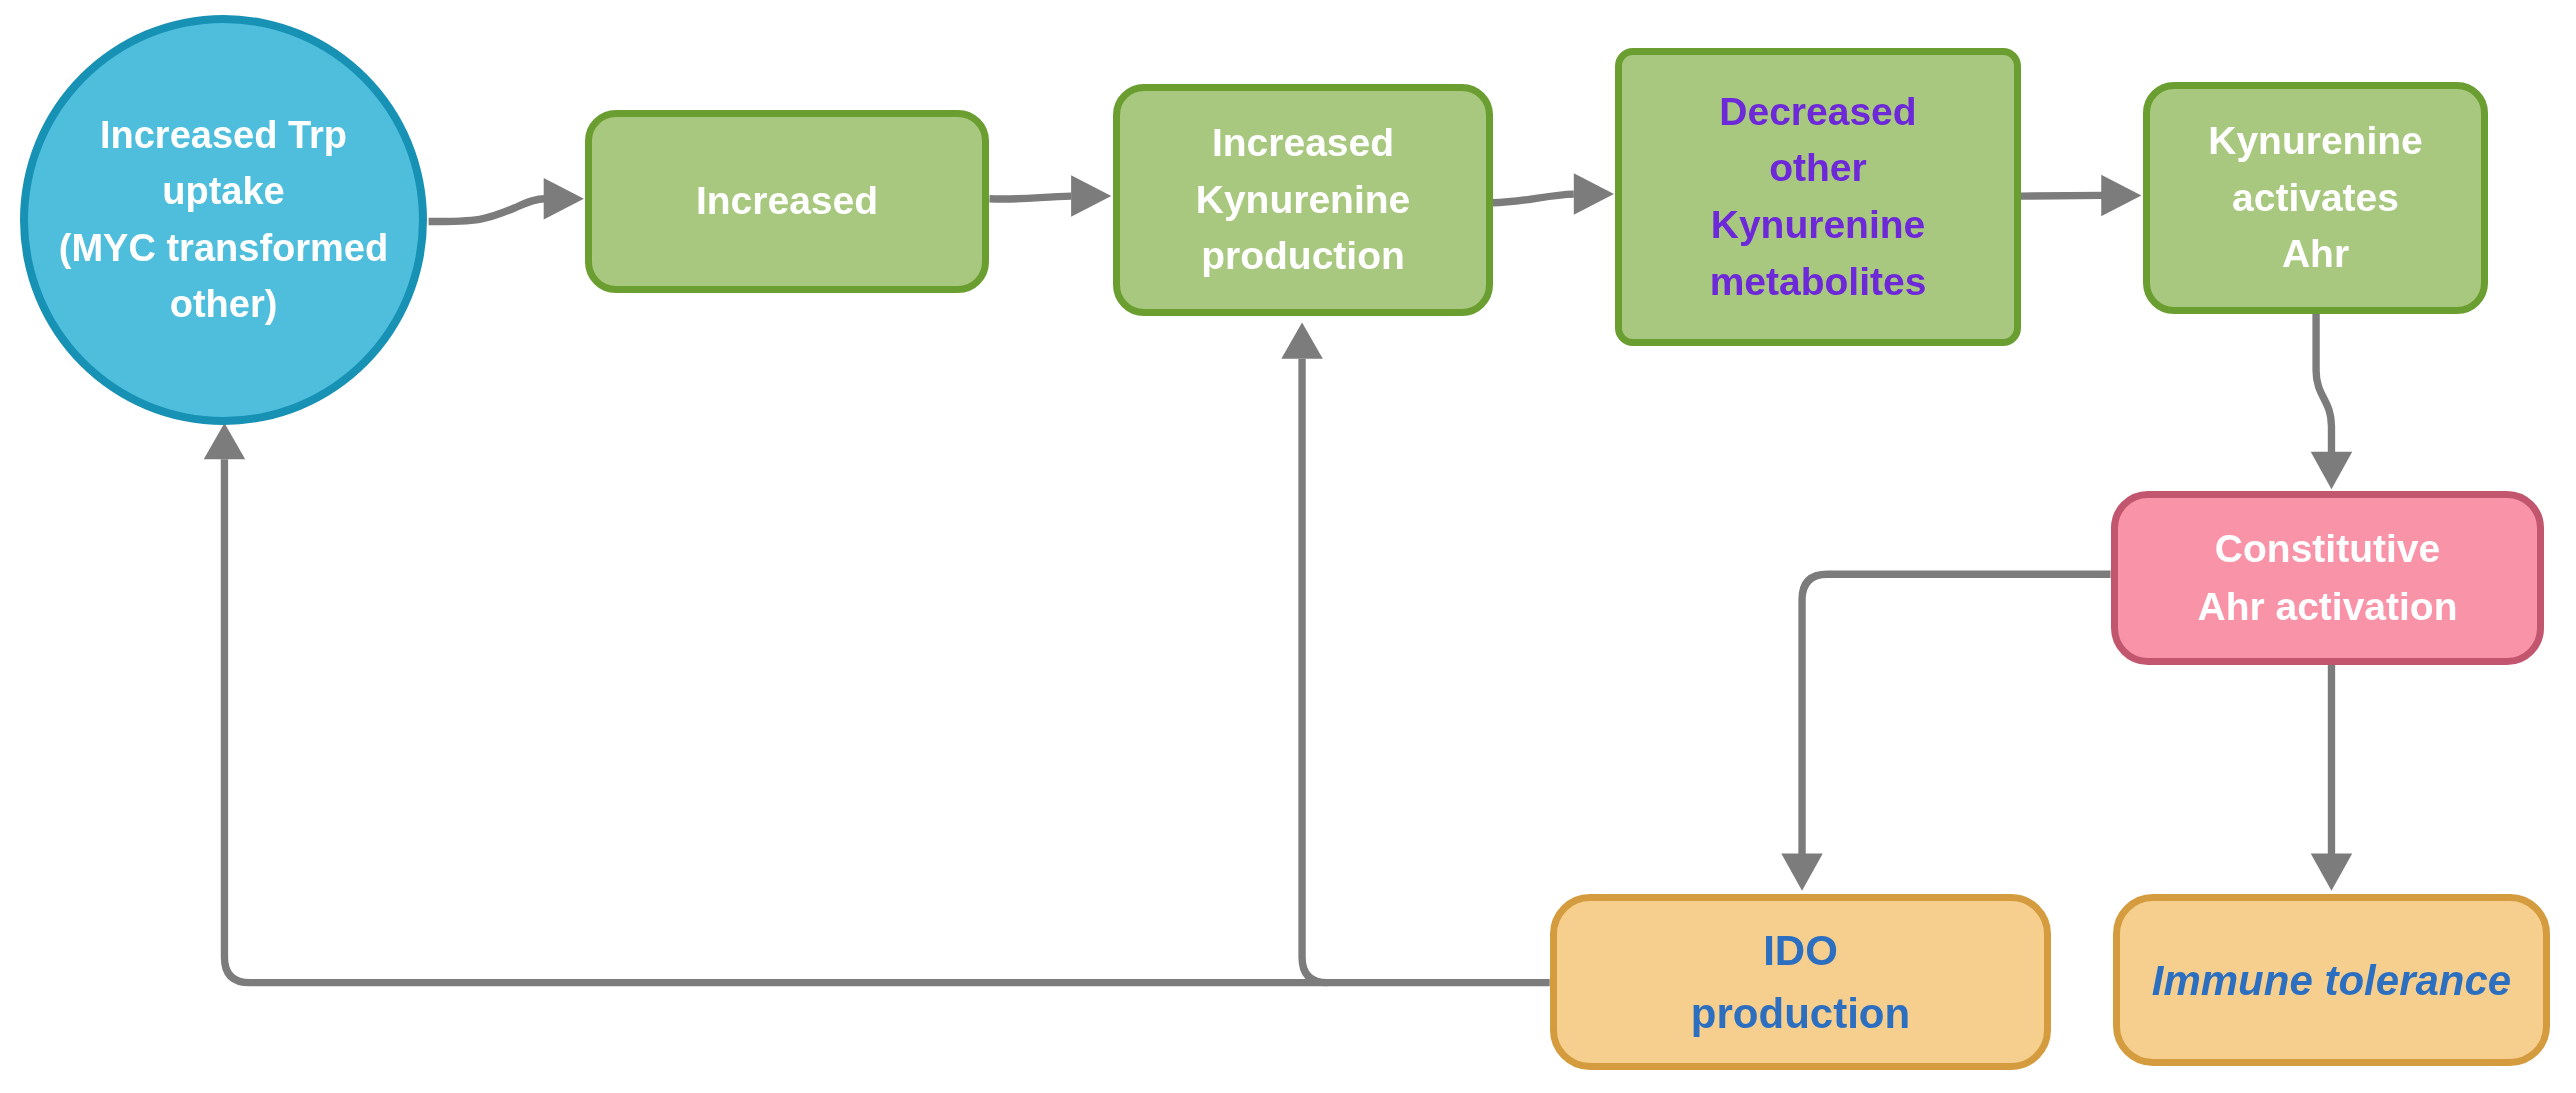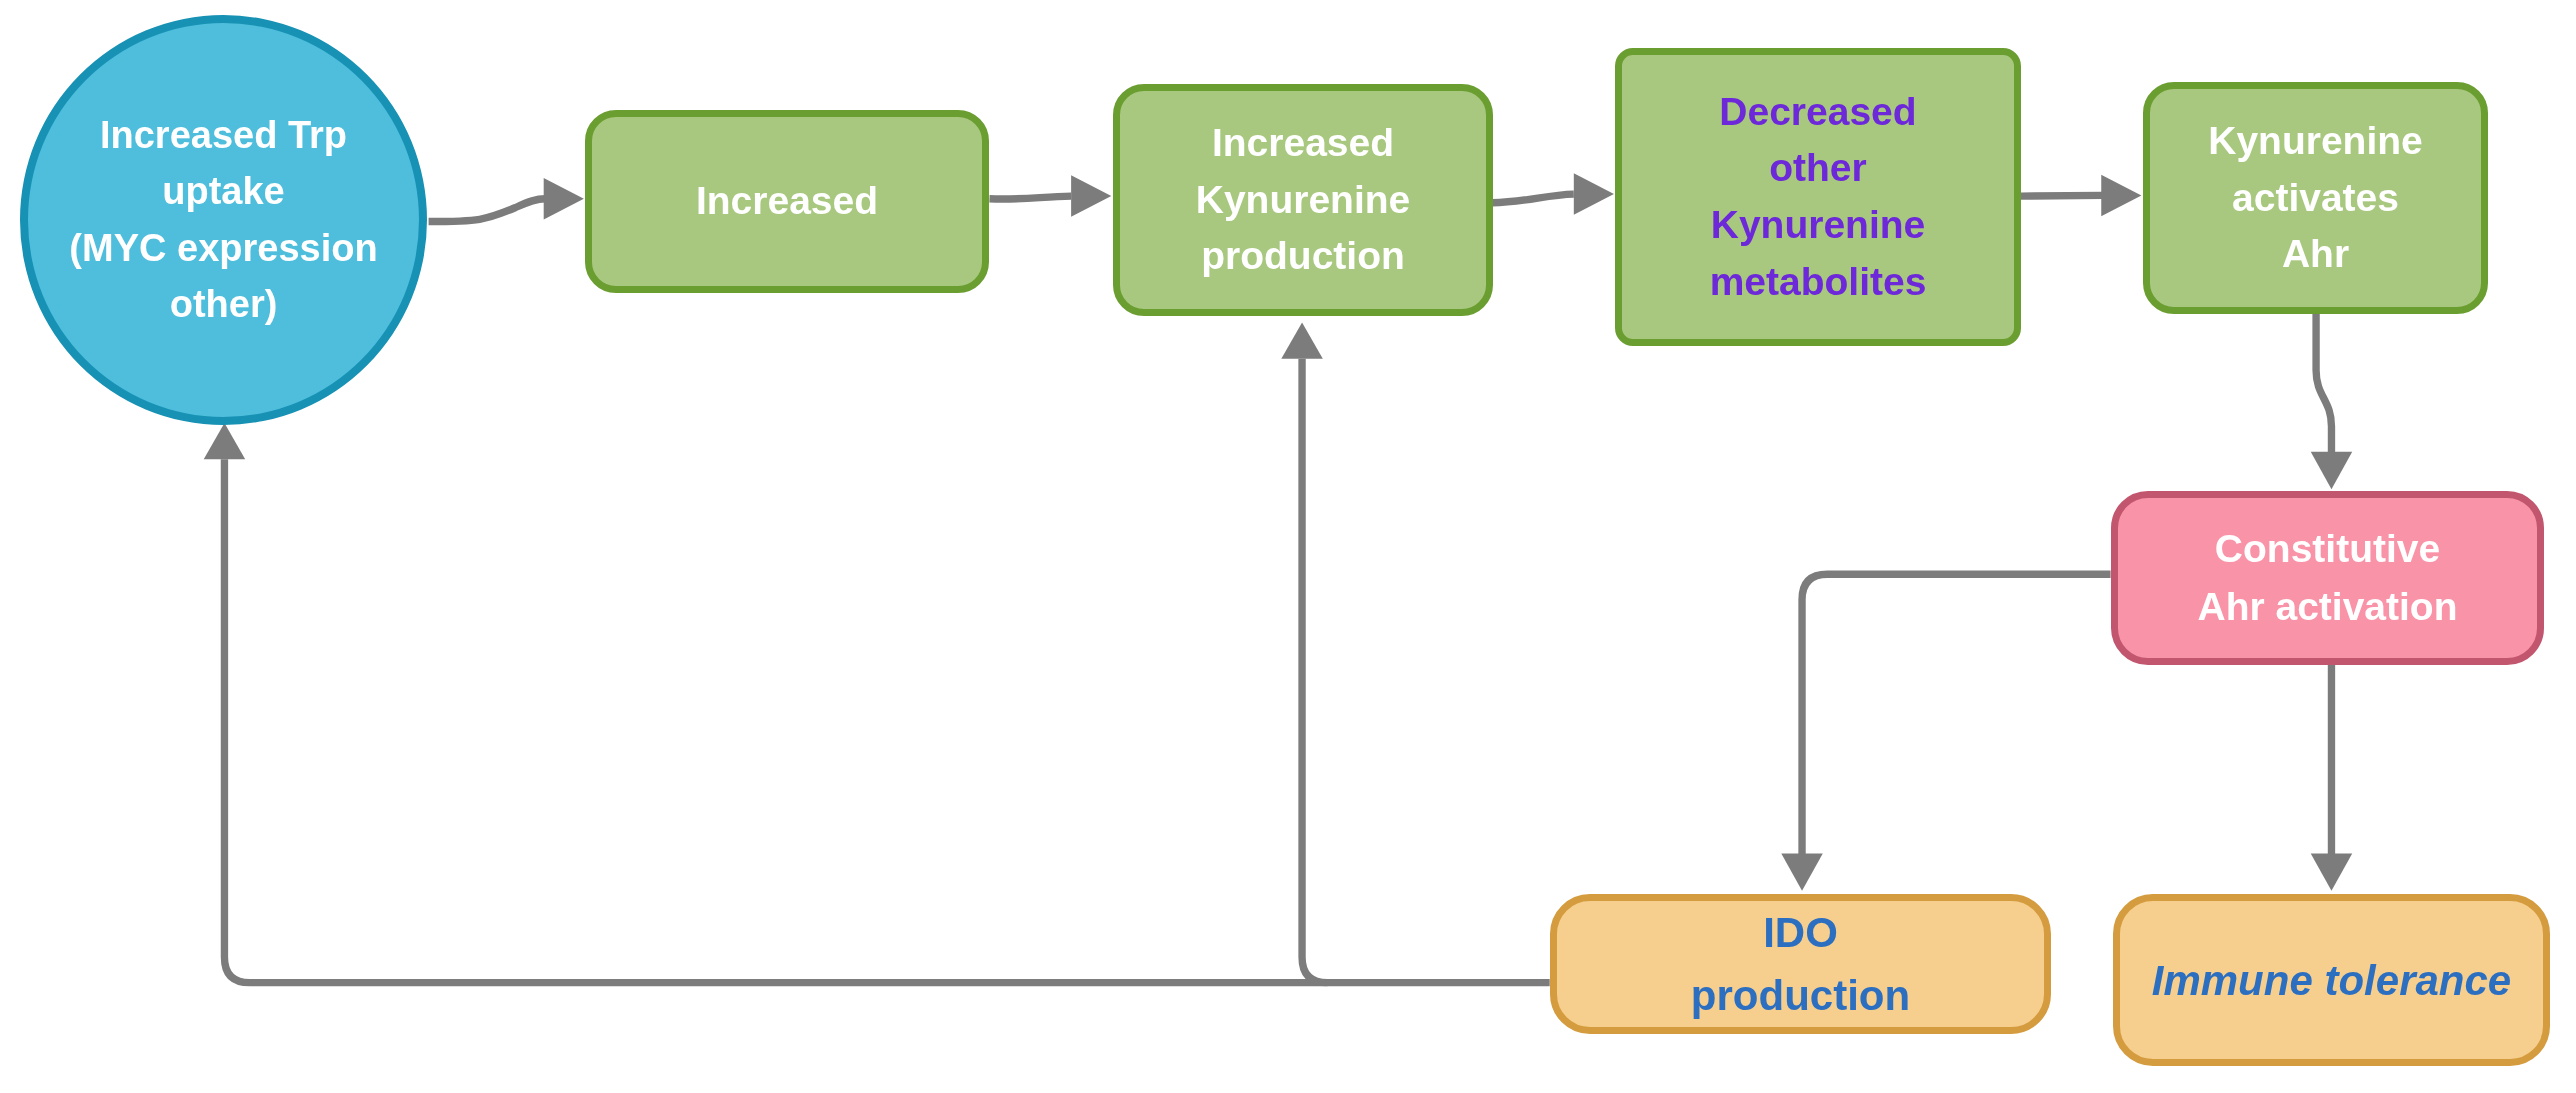--- a/index.html
+++ b/index.html
@@ -37,21 +37,21 @@
   .node-kyn-ahr{left:2143px;top:82px;width:345px;height:232px;}
   .node-pink{
     left:2111px;top:491px;width:433px;height:174px;
     border-width:7.4px;border-radius:37px;
     font-size:39px;line-height:1.5;
   }
   .node-orange{
     border-width:7.4px;border-radius:40px;
     font-size:42px;line-height:1.5;
   }
-  .node-ido-production{left:1550px;top:894px;width:501px;height:140px;}
+  .node-ido-production{left:1550px;top:894px;width:501px;height:176px;}
   .node-immune{left:2113px;top:894px;width:437px;height:172px;}
 </style>
 </head>
 <body>
 
 <div class="canvas">
 
   <svg class="connector-layer" viewBox="0 0 3848 1633" xmlns="http://www.w3.org/2000/svg">
 
     <g>
@@ -97,21 +97,21 @@
     <g>
       <path class="connector" d="M 1983 1468 Q 1945 1468 1945 1430 L 1945 536" fill="none" stroke-width="11" stroke="#7C7C7C"></path>
       <polygon class="arrowhead" points="1914,536 1945,482 1976,536" fill="#7C7C7C"></polygon>
     </g>
   </svg>
 
   <div class="node node-circle" style="background: rgb(78, 190, 220); border-color: rgb(23, 145, 180); color: rgb(255, 255, 255);">
     <div class="label">
       <div>Increased Trp</div>
       <div>uptake</div>
-      <div>(MYC expression</div>
+      <div>(MYC transformed</div>
       <div>other)</div>
     </div>
   </div>
 
   <div class="node node-green node-ido-expression" style="background: rgb(168, 200, 127); border-color: rgb(107, 158, 48); color: rgb(255, 255, 255);">
     <div class="label">
       <div>Increased</div>
     </div>
   </div>
 

